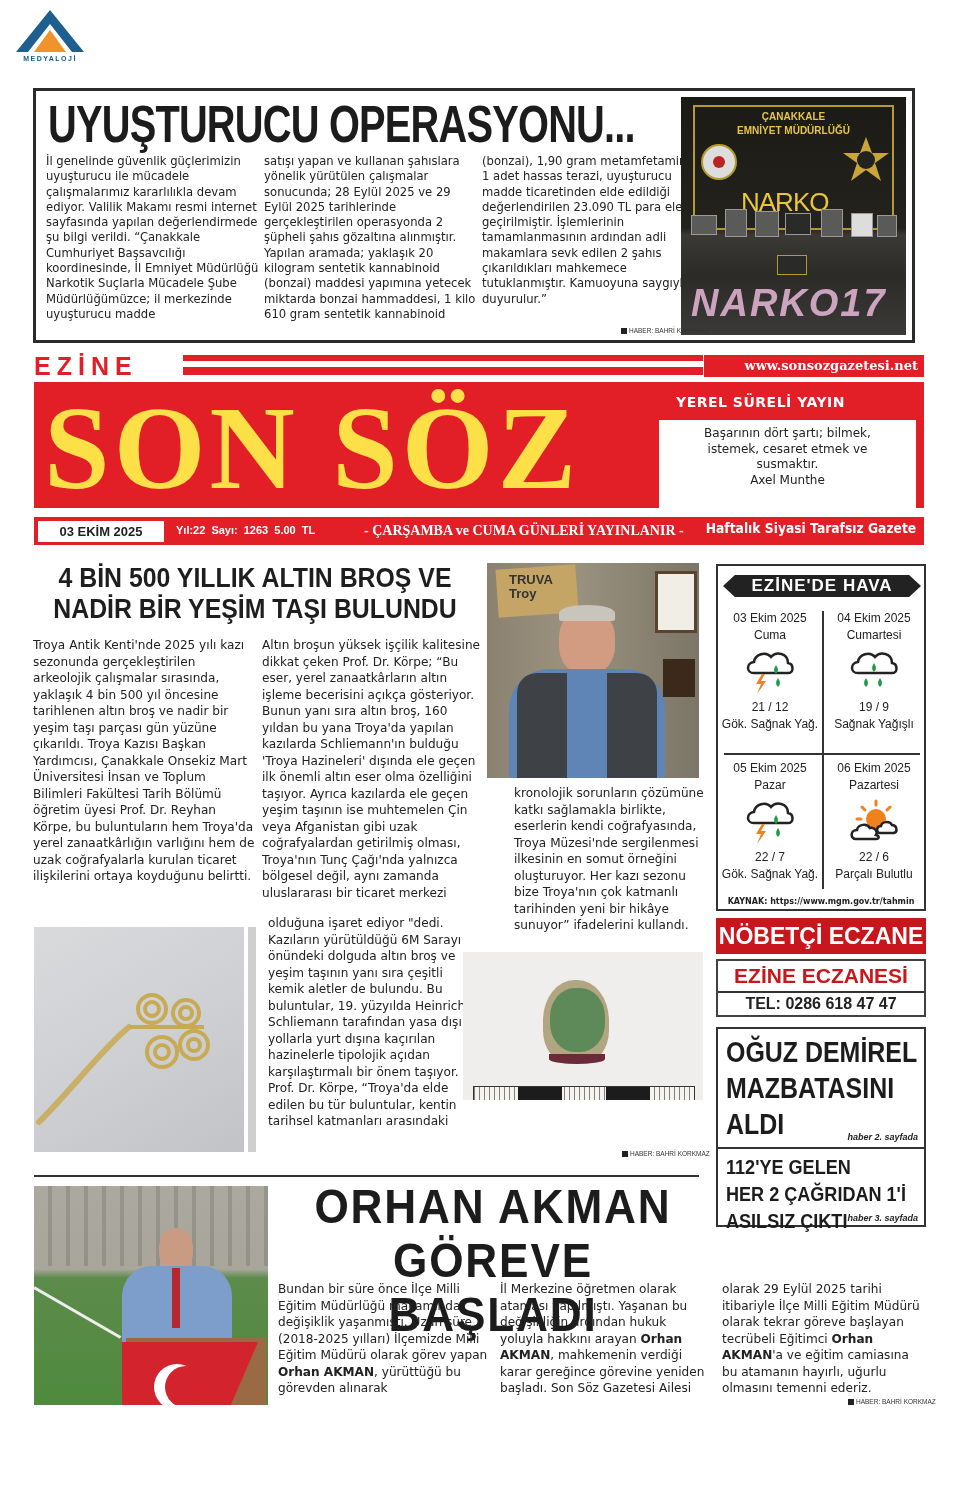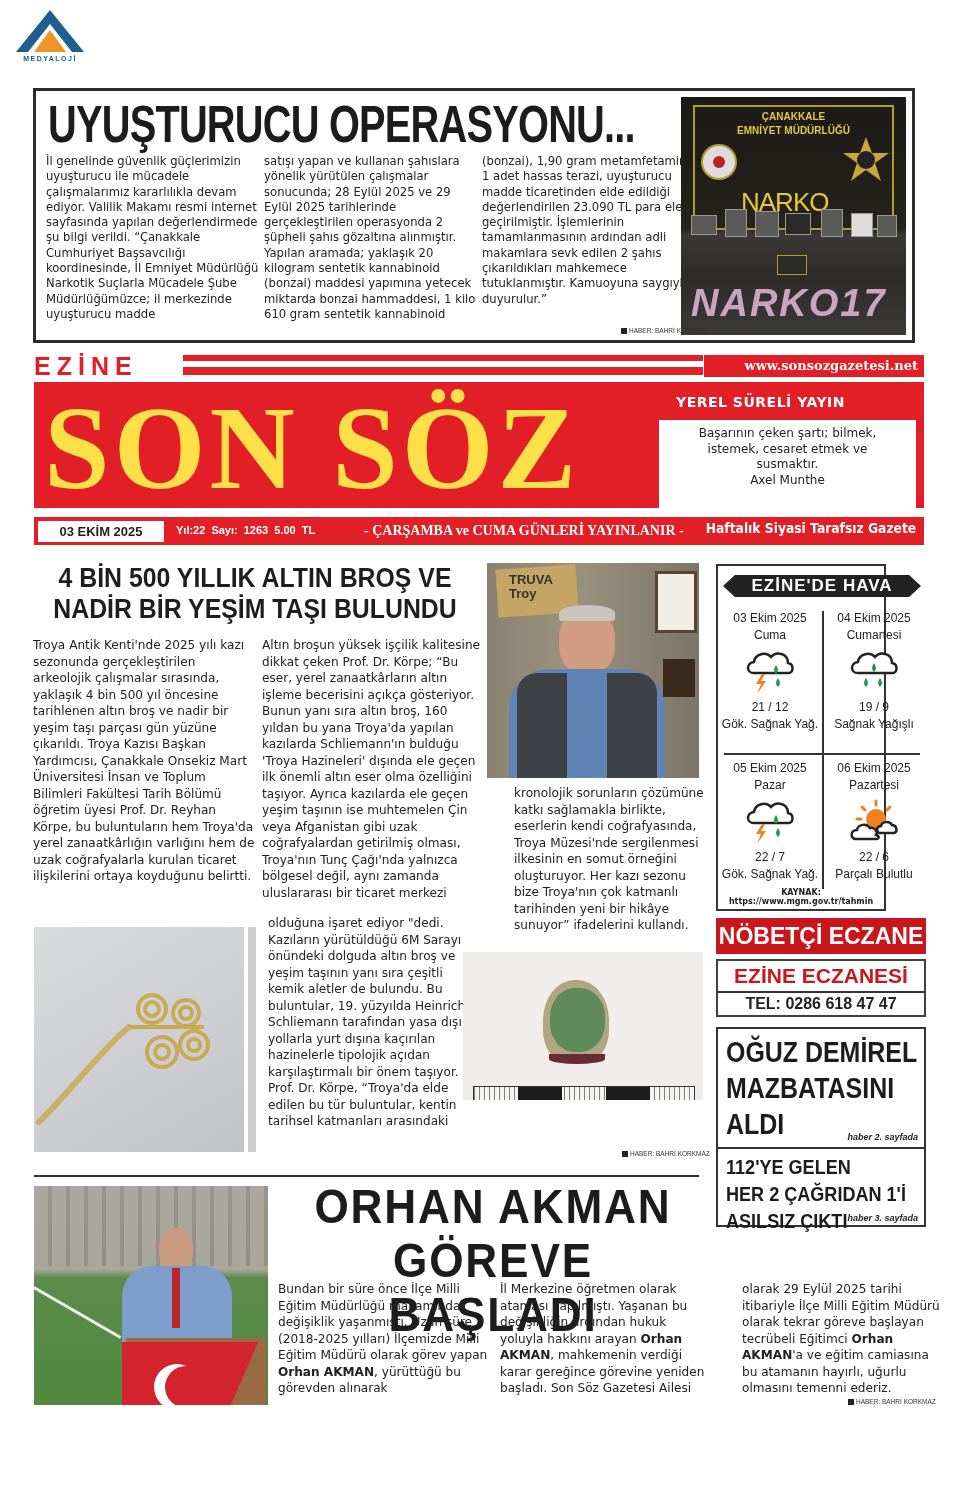--- a/index.html
+++ b/index.html
@@ -45,21 +45,21 @@
   .troy-c1 { left: 33px; top: 637px; width: 222px; }
   .troy-c2 { left: 262px; top: 637px; width: 222px; }
   .troy-c2b { left: 268px; top: 915px; width: 205px; }
   .troy-c3 { left: 514px; top: 785px; width: 200px; }
   .brooch { left: 34px; top: 927px; width: 210px; height: 225px; background: linear-gradient(150deg, #d9dadc 0%, #cfd0d3 50%, #c2c3c6 100%); overflow: hidden; }
   .man-photo { left: 487px; top: 563px; width: 212px; height: 215px; background: linear-gradient(90deg, #8a8170 0%, #9b927f 40%, #7c7668 100%); overflow: hidden; }
   .jade-photo { left: 463px; top: 952px; width: 240px; height: 148px; background: #efeeec; overflow: hidden; }
   .side-bar { left: 248px; top: 927px; width: 8px; height: 225px; background: #cfcfcf; }
 
   
-  .weather { left: 716px; top: 564px; width: 170px; height: 347px; border: 2px solid #333; }
+  .weather { left: 716px; top: 564px; width: 210px; height: 347px; border: 2px solid #333; }
   .w-banner { position: absolute; left: 5px; top: 9px; width: 198px; height: 22px; background: #222; clip-path: polygon(6% 0, 94% 0, 100% 50%, 94% 100%, 6% 100%, 0 50%); color: #fff; text-align: center; font-family: "Liberation Sans", sans-serif; font-weight: bold; font-size: 17px; line-height: 22px; letter-spacing: 1px; }
   .w-vline { position: absolute; left: 104px; top: 45px; width: 1.5px; height: 278px; background: #333; }
   .w-hline { position: absolute; left: 6px; top: 187px; width: 196px; height: 1.5px; background: #333; }
   .w-cell { position: absolute; width: 104px; text-align: center; font-family: "Liberation Sans", sans-serif; font-size: 12px; line-height: 17px; color: #222; }
   .w-icon { display: block; margin: 5px auto 4px; width: 52px; height: 46px; }
   .w-source { position: absolute; left: 0; right: 0; bottom: 3px; text-align: center; font-family: "DejaVu Sans", sans-serif; font-weight: bold; font-size: 8px; color: #222; }
 
   
   .pharm-title { left: 716px; top: 918px; width: 210px; height: 36px; background: #c8161d; color: #fff; font-family: "Liberation Sans", sans-serif; font-weight: bold; font-size: 23px; text-align: center; line-height: 36px; transform-origin: center; }
   .pharm-box { left: 716px; top: 959px; width: 210px; height: 58px; border: 2px solid #404040; }
@@ -75,21 +75,21 @@
   .see-page { position: absolute; right: 6px; font-family: "Liberation Sans", sans-serif; font-weight: bold; font-style: italic; font-size: 9px; color: #222; }
 
   
   .hsep { left: 34px; top: 1175px; width: 665px; height: 2px; background: #333; }
 
   
   .akman-photo { left: 34px; top: 1186px; width: 234px; height: 219px; background: linear-gradient(180deg, #b8b6ae 0%, #a9a69c 38%, #5c8b4a 42%, #4f8a3e 100%); overflow: hidden; }
   .akman-title { left: 283px; top: 1180px; width: 420px; text-align: center; font-family: "Liberation Sans", sans-serif; font-weight: bold; font-size: 48px; line-height: 54px; color: #1c1c1c; letter-spacing: 2px; transform: scaleX(0.92); transform-origin: center top; }
   .ak-c1 { left: 278px; top: 1281px; width: 210px; }
   .ak-c2 { left: 500px; top: 1281px; width: 205px; }
-  .ak-c3 { left: 722px; top: 1281px; width: 205px; margin-left: 20px; }
+  .ak-c3 { left: 722px; top: 1281px; width: 205px; }
   b { font-weight: bold; }
 </style>
 </head>
 <body>
 
 <div class="abs logo">
   <svg width="80" height="48" viewBox="0 0 80 48">
     <polygon points="40,2 74,44 62,44 40,16 18,44 6,44" fill="#1f5f8f"></polygon>
     <polygon points="40,22 56,44 24,44" fill="#f0932b"></polygon>
   </svg>
@@ -128,21 +128,21 @@
 </div>
 
 <div class="abs ezine">EZİNE</div>
 <div class="stripe" style="left:183px; top:355px; width:520px; height:6px;"></div>
 <div class="stripe" style="left:183px; top:367px; width:520px; height:8px;"></div>
 <div class="abs url-bar">www.sonsozgazetesi.net</div>
 <div class="abs mast">
   <div class="son-soz">SON SÖZ</div>
   <div class="yerel">YEREL SÜRELİ YAYIN</div>
   <div class="quote-box">
-    <div>Başarının çeken şartı; bilmek,</div>
+    <div>Başarının dört şartı; bilmek,</div>
     <div>istemek, cesaret etmek ve</div>
     <div>susmaktır.</div>
     <div>Axel Munthe</div>
   </div>
 </div>
 <div class="abs datebar">
   <div class="date-box">03 EKİM 2025</div>
   <div class="issue">Yıl:22  Sayı: 1263  5.00 TL</div>
   <div class="days">- ÇARŞAMBA  ve CUMA GÜNLERİ YAYINLANIR -</div>
   <div class="tagline">Haftalık Siyasi Tarafsız Gazete</div>

